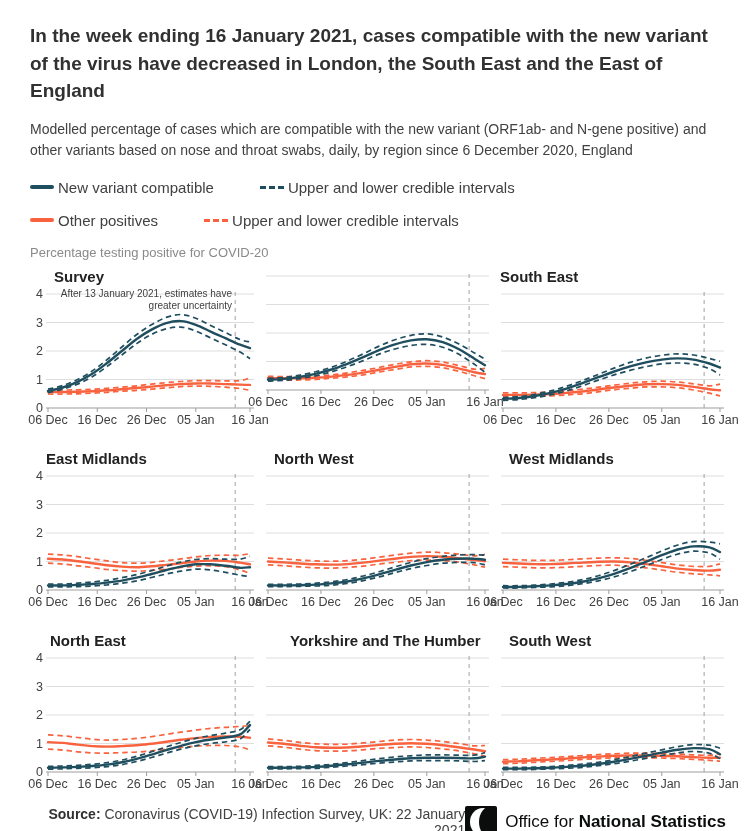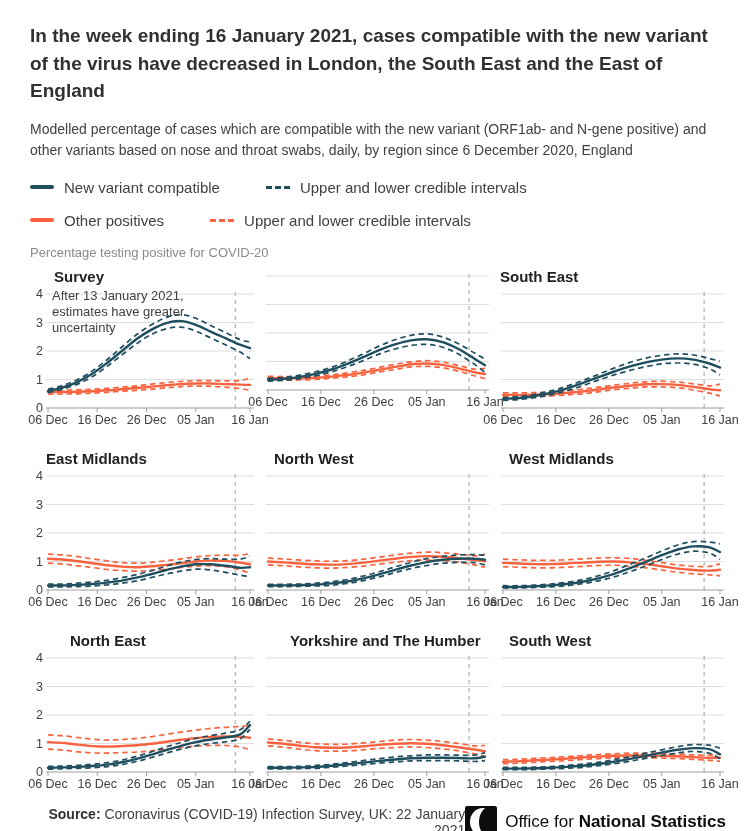--- a/index.html
+++ b/index.html
@@ -13,40 +13,40 @@
   }
   .page-title{
     font-size:19px;font-weight:bold;line-height:1.45;color:#323132;
     max-width:700px;margin:0 0 14px 0;
   }
   .page-subtitle{
     font-size:14px;line-height:1.5;color:#414042;max-width:700px;margin:0 0 18px 0;
   }
   .legend{margin:4px 0 2px 0;}
   .legend-row{display:flex;align-items:center;gap:46px;margin-bottom:16px;}
-  .legend-item{display:flex;align-items:center;gap:10px;}
+  .legend-item{display:flex;align-items:center;gap:4px;}
   .legend-label{font-size:15px;color:#414042;}
   .sw{display:inline-block;width:24px;}
   .sw-solid{height:3.5px;border-radius:2px;}
   .sw-dash{height:0;border-top:3.5px dashed;}
   .sw-teal.sw-solid{background:var(--c-nv);}
   .sw-orange.sw-solid{background:var(--c-op);}
   .sw-teal.sw-dash{border-color:var(--c-nv);}
   .sw-orange.sw-dash{border-color:var(--c-op);}
   .unit-label{font-size:13px;color:#8a8a8a;margin:10px 0 8px 0;}
   .charts-grid{
     display:grid;grid-template-columns:repeat(3,226px);
     column-gap:9px;row-gap:22px;
   }
   .cell{position:relative;}
   .cell-title{font-size:15px;font-weight:bold;color:#222;margin-bottom:1px;}
   .cell svg{display:block;overflow:visible;}
   .note{
-    position:absolute;font-size:13px;line-height:1.25;color:#414042;
-    text-align:left;
+    position:absolute;font-size:10px;line-height:1.25;color:#414042;
+    text-align:right;
   }
   .footer{
     margin-top:14px;display:flex;justify-content:space-between;align-items:center;
   }
   .source{font-size:14px;color:#414042;text-align:right;}
   .source b{color:#323132;}
   .ons-logo{display:flex;align-items:center;gap:8px;}
   .ons-logo-text{font-size:17px;color:#0b0c0c;white-space:nowrap;}
   .ons-logo-text b{font-weight:bold;}
 </style>
@@ -248,21 +248,21 @@
         <line x1="204.1219512195122" x2="204.1219512195122" y1="6" y2="122" stroke="#a9a9a9" stroke-width="1.1" stroke-dasharray="4 4"></line>
         <path d="M3.0,91.2C5.6,91.3 13.6,91.6 18.9,91.8C24.2,92.0 29.5,92.3 34.8,92.4C40.0,92.5 45.3,92.5 50.6,92.4C55.9,92.3 61.2,92.0 66.5,91.8C71.8,91.6 77.1,91.2 82.4,90.9C87.7,90.7 93.0,90.3 98.3,90.1C103.6,89.9 108.9,89.7 114.1,89.8C119.4,89.8 124.7,89.9 130.0,90.4C135.3,90.8 140.6,91.6 145.9,92.4C151.2,93.1 156.5,93.9 161.8,94.6C167.1,95.4 172.4,96.3 177.7,96.9C183.0,97.5 188.2,98.1 193.5,98.3C198.8,98.6 205.0,98.8 209.4,98.3C213.8,97.9 218.2,96.2 220.0,95.8" stroke="#f9623e" stroke-dasharray="5.5 3.8" stroke-width="1.7" fill="none"></path>
         <path d="M3.0,98.6C5.6,98.7 13.6,99.0 18.9,99.2C24.2,99.4 29.5,99.7 34.8,99.8C40.0,99.9 45.3,99.9 50.6,99.8C55.9,99.7 61.2,99.4 66.5,99.2C71.8,99.0 77.1,98.6 82.4,98.3C87.7,98.1 93.0,97.7 98.3,97.5C103.6,97.3 108.9,97.1 114.1,97.2C119.4,97.3 124.7,97.9 130.0,98.3C135.3,98.8 140.6,99.2 145.9,99.8C151.2,100.4 156.5,101.3 161.8,102.0C167.1,102.8 172.4,103.7 177.7,104.3C183.0,104.9 188.2,105.3 193.5,105.8C198.8,106.2 205.0,106.6 209.4,106.9C213.8,107.2 218.2,107.6 220.0,107.8" stroke="#f9623e" stroke-dasharray="5.5 3.8" stroke-width="1.7" fill="none"></path>
         <path d="M3.0,94.9C5.6,95.0 13.6,95.3 18.9,95.5C24.2,95.7 29.5,96.0 34.8,96.1C40.0,96.2 45.3,96.2 50.6,96.1C55.9,96.0 61.2,95.7 66.5,95.5C71.8,95.3 77.1,94.9 82.4,94.6C87.7,94.4 93.0,94.0 98.3,93.8C103.6,93.6 108.9,93.4 114.1,93.5C119.4,93.6 124.7,93.9 130.0,94.4C135.3,94.8 140.6,95.4 145.9,96.1C151.2,96.7 156.5,97.6 161.8,98.3C167.1,99.1 172.4,100.0 177.7,100.6C183.0,101.2 188.2,101.7 193.5,102.0C198.8,102.4 205.0,102.7 209.4,102.6C213.8,102.6 218.2,101.9 220.0,101.8" stroke="#f9623e" stroke-width="2.4" fill="none" stroke-linecap="round"></path>
         <path d="M3.0,117.7C5.6,117.7 13.6,117.8 18.9,117.7C24.2,117.6 29.5,117.4 34.8,117.2C40.0,116.9 45.3,116.5 50.6,116.0C55.9,115.5 61.2,115.0 66.5,114.3C71.8,113.6 77.1,112.8 82.4,111.7C87.7,110.6 93.0,109.3 98.3,107.8C103.6,106.2 108.9,104.5 114.1,102.6C119.4,100.7 124.7,98.5 130.0,96.3C135.3,94.2 140.6,92.0 145.9,89.8C151.2,87.6 156.5,85.1 161.8,83.0C167.1,80.8 172.4,78.5 177.7,77.0C183.0,75.4 188.2,74.0 193.5,73.6C198.8,73.1 205.0,73.7 209.4,74.1C213.8,74.5 218.2,75.5 220.0,75.8" stroke="#1f4e5f" stroke-dasharray="5.5 3.8" stroke-width="1.7" fill="none"></path>
         <path d="M3.0,120.0C5.6,120.0 13.6,120.1 18.9,120.0C24.2,119.9 29.5,119.6 34.8,119.4C40.0,119.2 45.3,119.1 50.6,118.9C55.9,118.6 61.2,118.2 66.5,117.7C71.8,117.2 77.1,116.5 82.4,115.7C87.7,114.9 93.0,114.0 98.3,112.9C103.6,111.7 108.9,110.4 114.1,108.9C119.4,107.4 124.7,105.6 130.0,103.8C135.3,101.9 140.6,99.8 145.9,97.8C151.2,95.7 156.5,93.5 161.8,91.5C167.1,89.6 172.4,87.5 177.7,86.1C183.0,84.7 188.2,83.4 193.5,83.2C198.8,83.0 205.0,83.6 209.4,84.9C213.8,86.3 218.2,90.2 220.0,91.2" stroke="#1f4e5f" stroke-dasharray="5.5 3.8" stroke-width="1.7" fill="none"></path>
         <path d="M3.0,118.9C5.6,118.9 13.6,119.0 18.9,118.9C24.2,118.8 29.5,118.5 34.8,118.3C40.0,118.1 45.3,117.8 50.6,117.4C55.9,117.1 61.2,116.6 66.5,116.0C71.8,115.4 77.1,114.7 82.4,113.7C87.7,112.8 93.0,111.6 98.3,110.3C103.6,109.0 108.9,107.5 114.1,105.8C119.4,104.0 124.7,102.1 130.0,100.1C135.3,98.1 140.6,95.9 145.9,93.8C151.2,91.6 156.5,89.3 161.8,87.2C167.1,85.2 172.4,83.0 177.7,81.5C183.0,80.1 188.2,78.8 193.5,78.4C198.8,78.0 205.0,78.3 209.4,79.3C213.8,80.2 218.2,83.3 220.0,84.1" stroke="#1f4e5f" stroke-width="2.4" fill="none" stroke-linecap="round"></path>
       </svg>
     </div>
     <div class="cell">
-      <div class="cell-title" style="margin-left: 40px;">North East</div>
+      <div class="cell-title" style="margin-left: 20px;">North East</div>
       <svg viewBox="0 0 226 142" width="226" height="142">
         <line x1="16" x2="224" y1="122" y2="122" stroke="#9e9e9e" stroke-width="1.2"></line>
         <text x="13" y="126.2" text-anchor="end" font-size="12.5" fill="#414042">0</text>
         <line x1="16" x2="224" y1="93.5" y2="93.5" stroke="#dedede" stroke-width="1"></line>
         <text x="13" y="97.7" text-anchor="end" font-size="12.5" fill="#414042">1</text>
         <line x1="16" x2="224" y1="65" y2="65" stroke="#dedede" stroke-width="1"></line>
         <text x="13" y="69.2" text-anchor="end" font-size="12.5" fill="#414042">2</text>
         <line x1="16" x2="224" y1="36.5" y2="36.5" stroke="#dedede" stroke-width="1"></line>
         <text x="13" y="40.7" text-anchor="end" font-size="12.5" fill="#414042">3</text>
         <line x1="16" x2="224" y1="8" y2="8" stroke="#dedede" stroke-width="1"></line>

